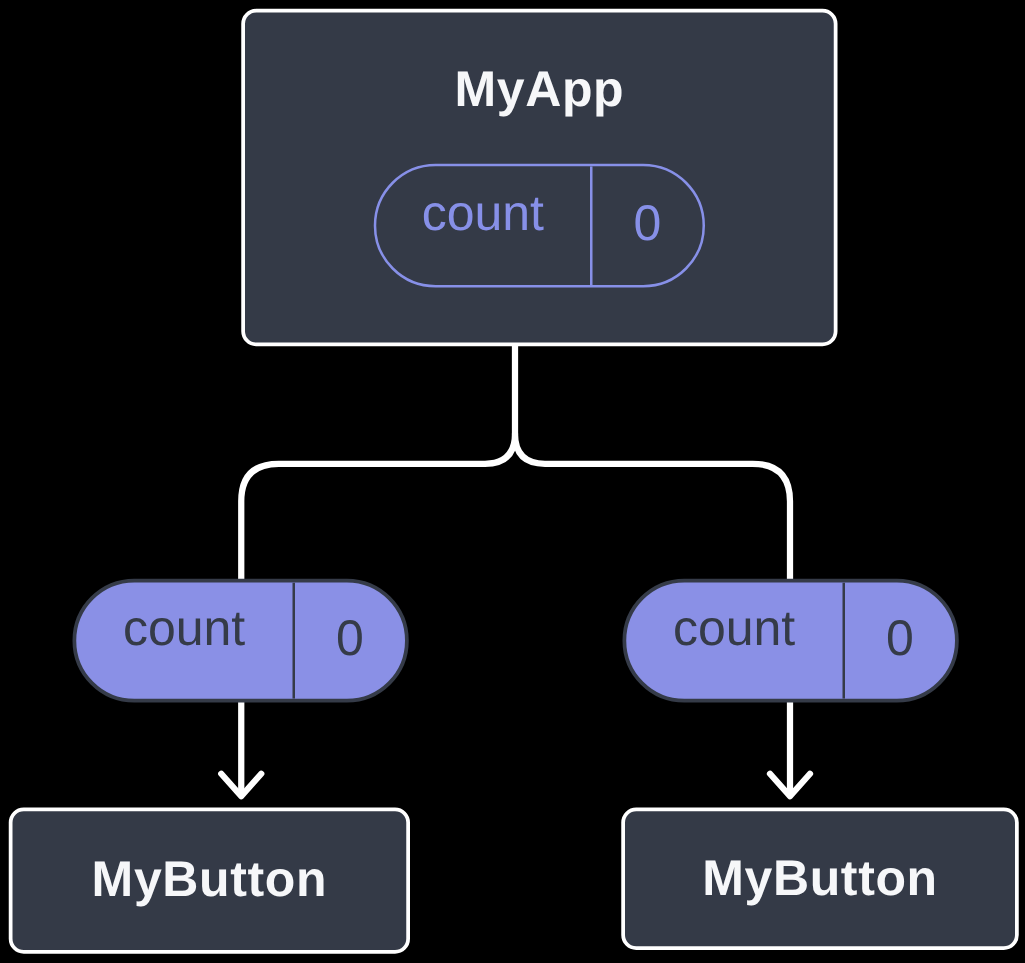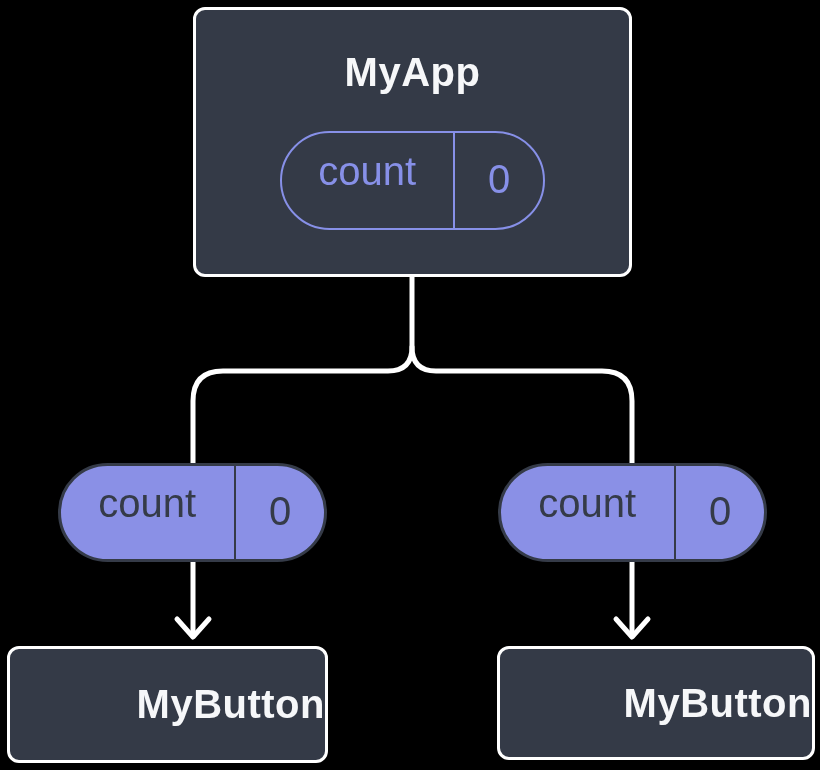--- a/index.html
+++ b/index.html
@@ -32,21 +32,21 @@
     stroke-linejoin:round;
   }
   .node{
     position:absolute;z-index:2;
     background:var(--box-fill);
     border:3px solid var(--box-border);
     border-radius:12px;
     color:var(--box-text);
   }
   .node-root{
-    left:193px;top:7px;width:439px;height:270px;
+    left:193px;top:7px;width:477px;height:270px;
     display:flex;flex-direction:column;align-items:center;
     padding-top:38px;
   }
   .node-title{
     font-size:40px;font-weight:700;letter-spacing:0.5px;
     line-height:48px;
   }
   .pill{
     display:flex;align-items:stretch;
     border-radius:60px;
@@ -73,21 +73,21 @@
   .pill-name{
     flex:1;display:flex;align-items:center;justify-content:center;
     font-size:40px;line-height:1;padding-bottom:20px;
   }
   .pill-divider{width:2.5px;}
   .pill-value{
     width:88px;display:flex;align-items:center;justify-content:center;
     font-size:40px;line-height:1;padding-bottom:4px;
   }
   .node-child{
-    display:flex;align-items:center;justify-content:flex-end;
+    display:flex;align-items:center;justify-content:center;
     font-size:40px;font-weight:700;letter-spacing:0.5px;
   }
   .node-child-left{left:7px;top:646px;width:321px;height:117px;}
   .node-child-right{left:497px;top:646px;width:318px;height:114px;}
 </style>
 </head>
 <body>
 
 <div class="stage">
 

